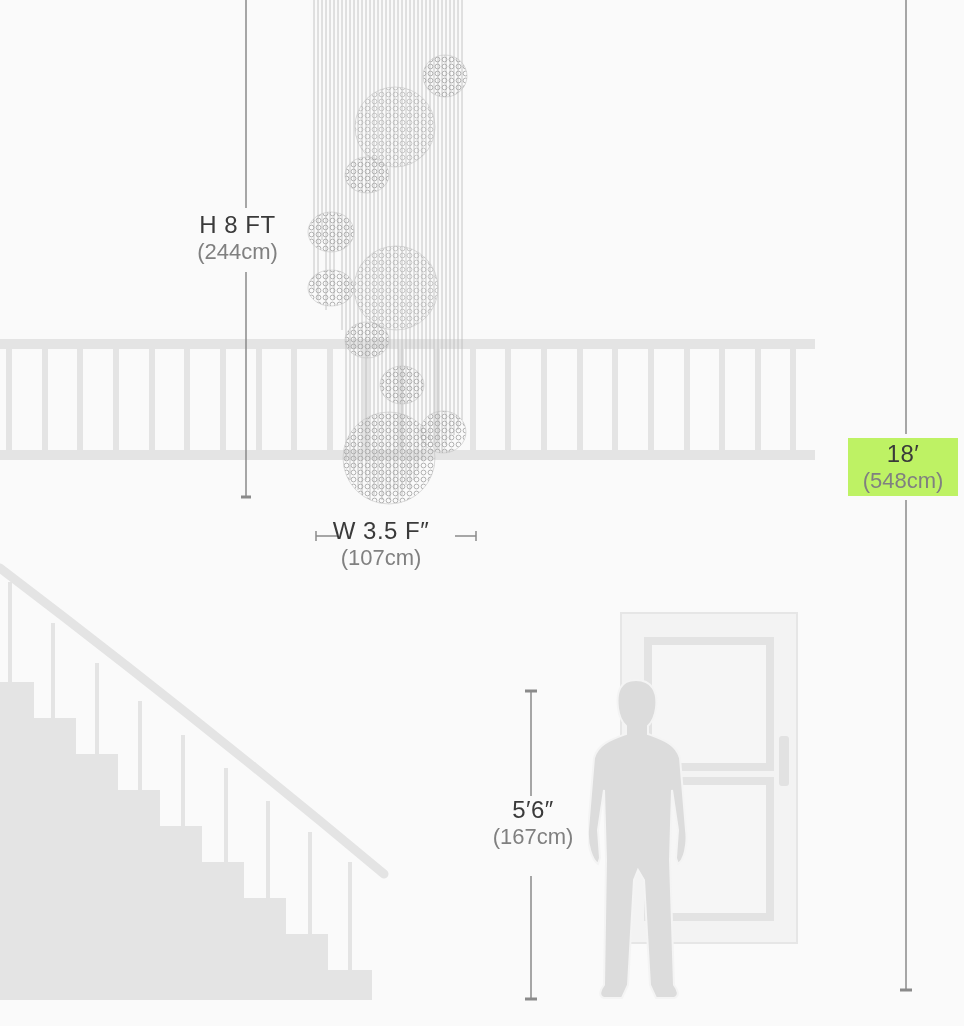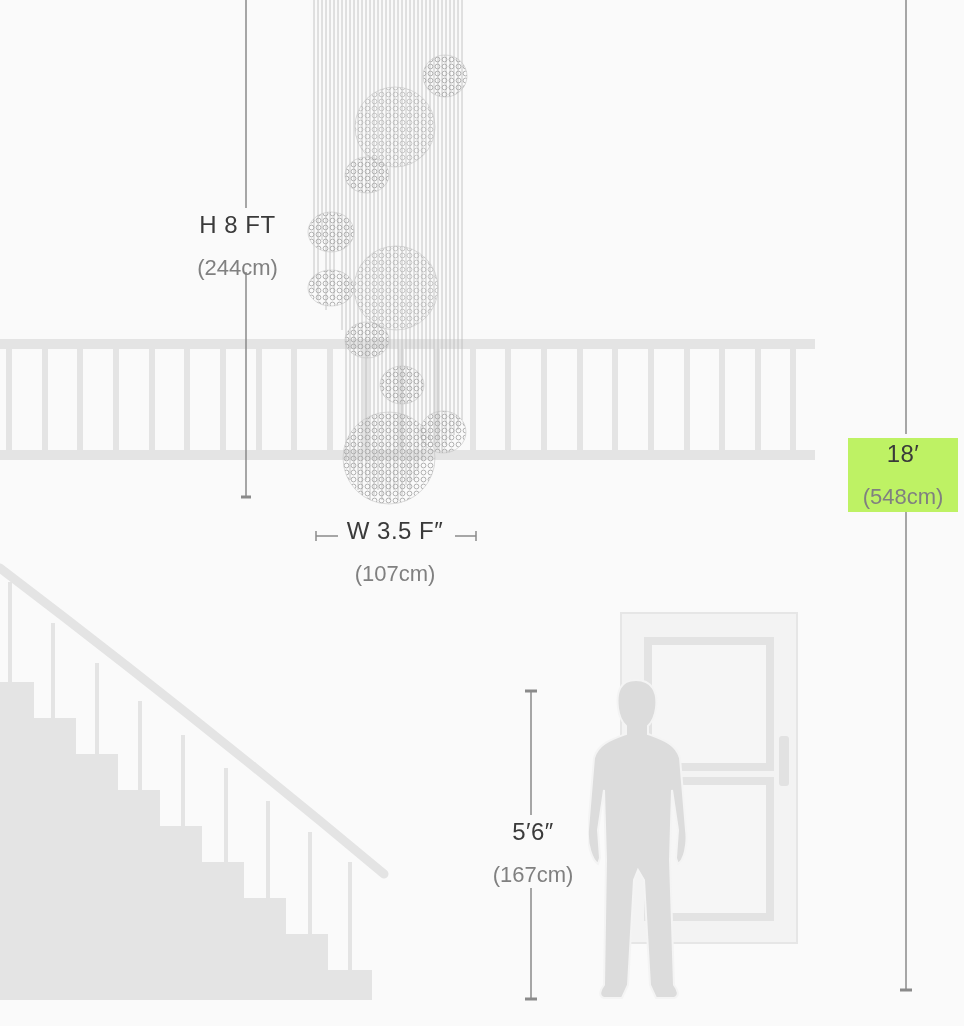--- a/index.html
+++ b/index.html
@@ -6,25 +6,25 @@
     body {
       width: 964px; height: 1026px; overflow: hidden;
       background: #fafafa;
       font-family: "Liberation Sans", "DejaVu Sans", sans-serif;
       position: relative;
     }
     .stage { position: absolute; left: 0; top: 0; width: 764px; height: 1026px; }
     .stage svg { position: absolute; left: 0; top: 0; }
     .label { position: absolute; text-align: center; line-height: 1; white-space: nowrap; }
     .label .primary { display: block; color: #3a3a3a; font-size: 24px; letter-spacing: 0.5px; }
-    .label .secondary { display: block; color: #808080; font-size: 22px; margin-top: 20px; }
+    .label .secondary { display: block; color: #808080; font-size: 22px; margin-top: 4px; }
     .lbl-h { left: 180px; top: 213px; width: 115px; }
-    .lbl-w { left: 330px; top: 519px; width: 130px; }
+    .lbl-w { left: 316px; top: 519px; width: 130px; }
     .lbl-total { left: 848px; top: 438px; width: 110px; background: #bef264; padding: 4px 0; }
-    .lbl-person { left: 478px; top: 818px; width: 110px; background: #fafafa; padding: 2px 0; }
+    .lbl-person { left: 478px; top: 796px; width: 110px; background: #fafafa; padding: 2px 0; }
   </style>
 </head>
 <body>
 
 <div class="stage">
 
   <svg width="964" height="1026" viewBox="0 0 964 1026">
     <defs>
       <pattern id="crystal" width="7" height="7" patternUnits="userSpaceOnUse">
         <circle cx="3.5" cy="3.5" r="2.4" fill="none" stroke="#a8a8a8" stroke-width="0.9"></circle>

